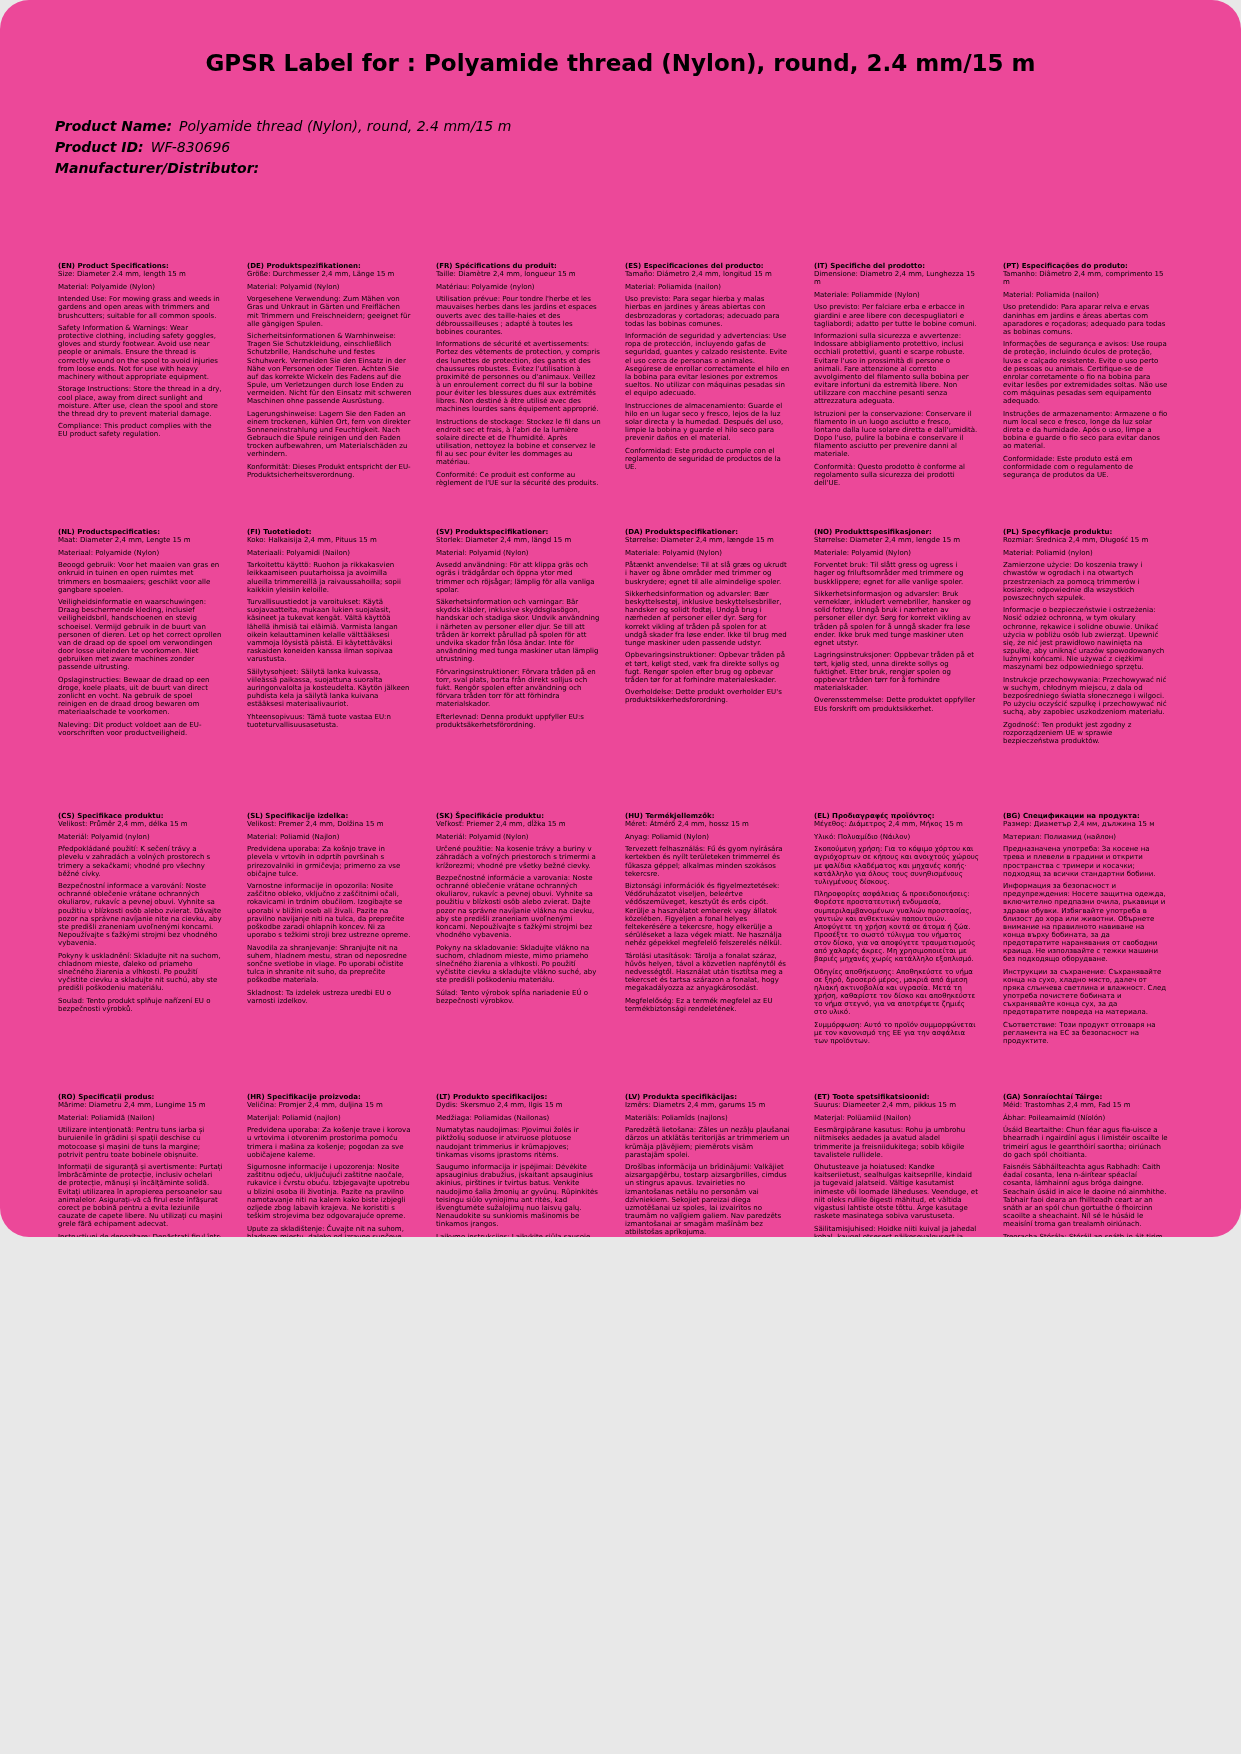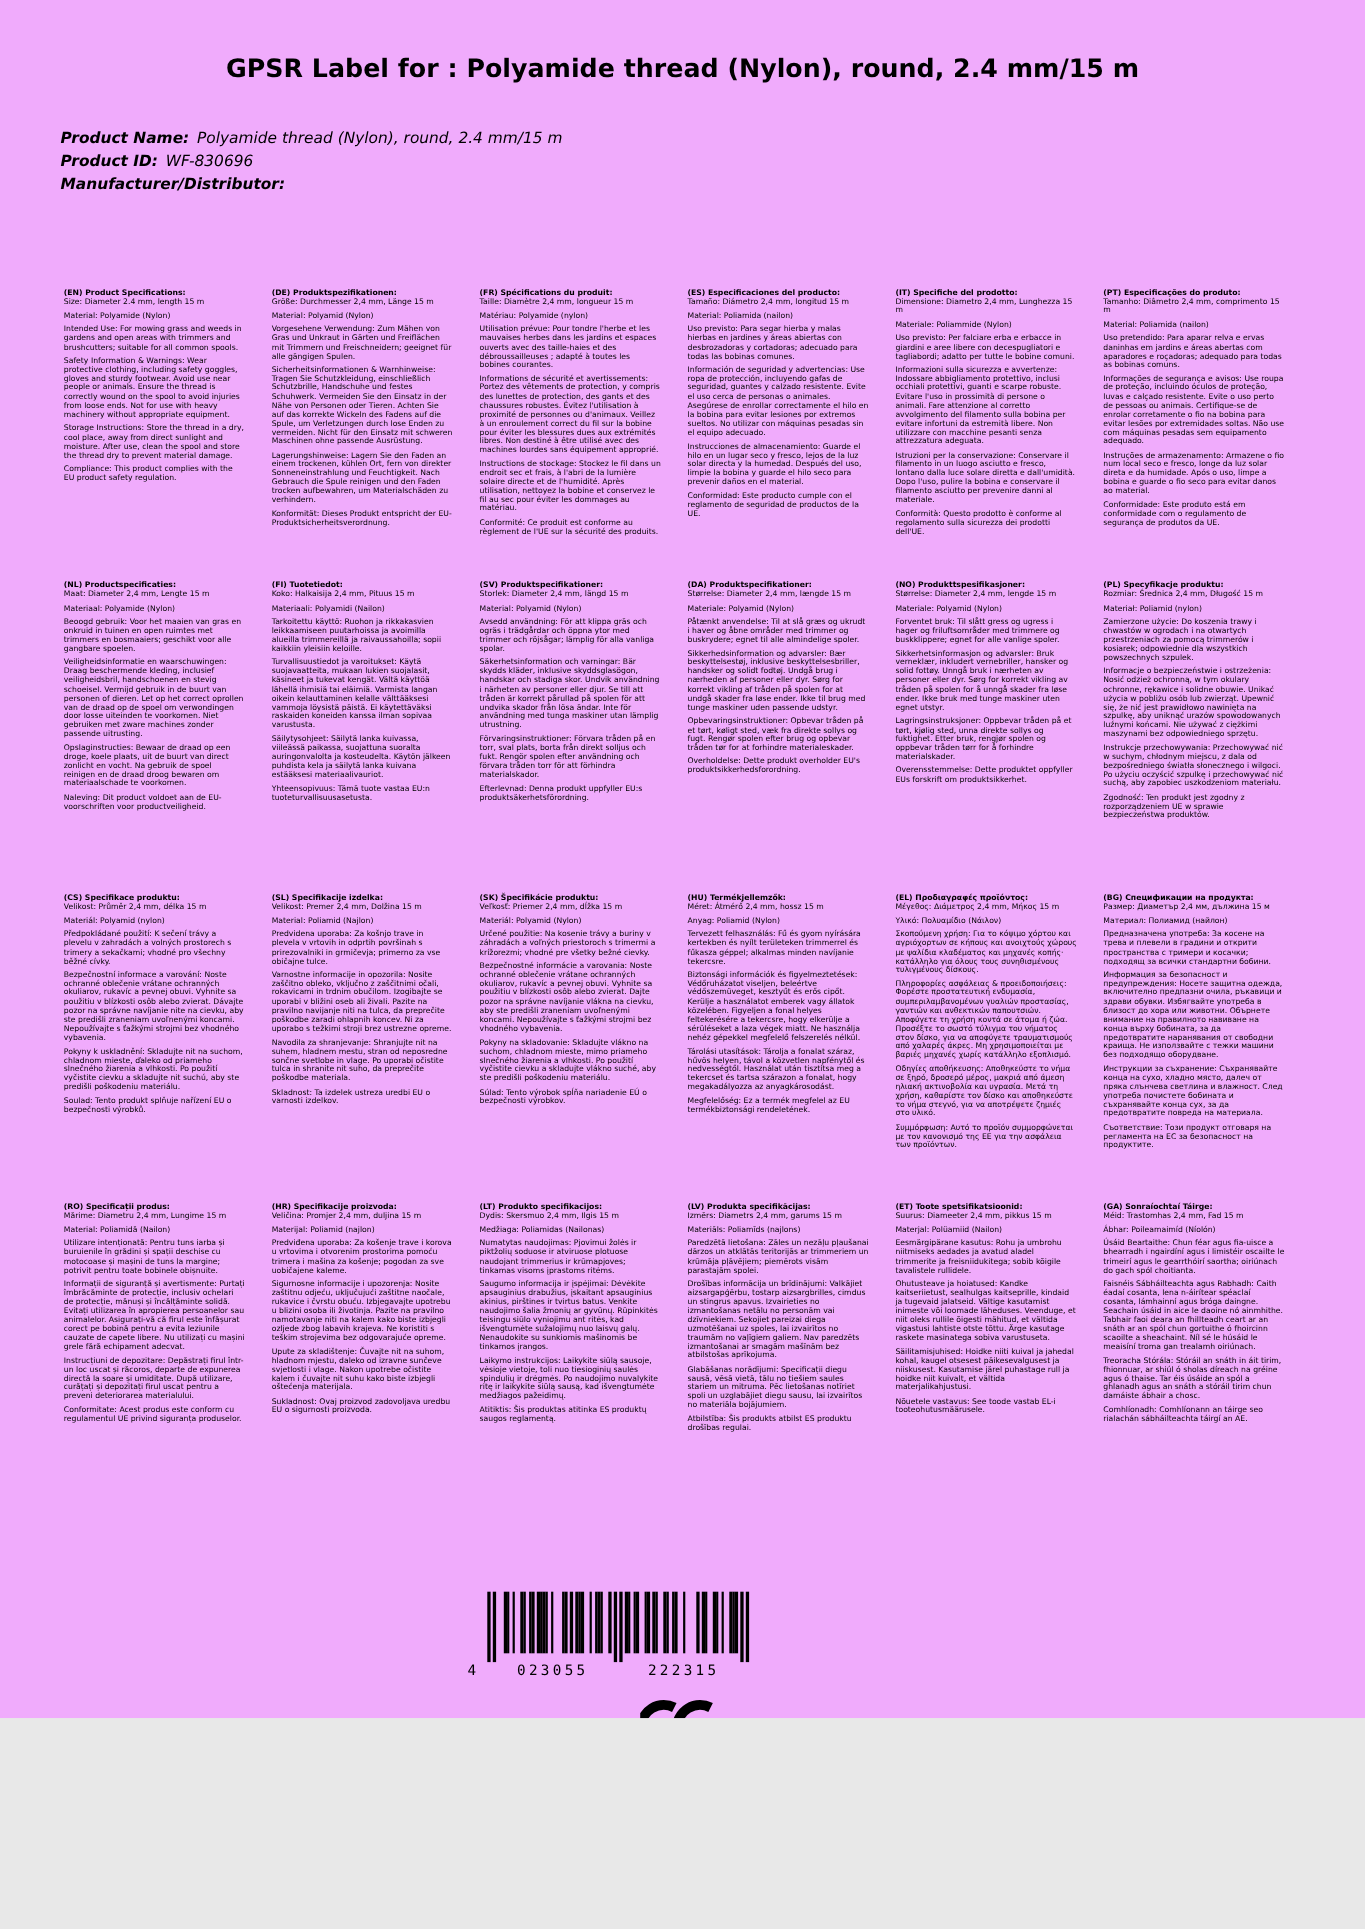--- a/index.html
+++ b/index.html
@@ -1,17 +1,17 @@
 <!DOCTYPE html>
 <html><head>
 <meta charset="utf-8">
 <style>
   html,body{margin:0;padding:0;background:#e8e8e8;}
-  .page{position:relative;width:1241px;height:1562px;background:#f0abfc;margin:0 auto;
-        font-family:"DejaVu Sans","Liberation Sans",sans-serif;color:#000;overflow:hidden;}
+  .page{position:relative;width:1241px;height:1237px;background:#ec4899;margin:0 auto;
+        font-family:"DejaVu Sans","Liberation Sans",sans-serif;color:#000;overflow:hidden;border-radius:29px;}
   .doc-title{position:absolute;top:50px;left:0;width:100%;text-align:center;
              font-size:23px;font-weight:bold;}
   .info-block{position:absolute;left:55px;top:116px;font-size:14px;line-height:21px;}
   .info-row{white-space:nowrap;font-style:italic;}
   .info-label{font-weight:bold;margin-right:7px;}
   .info-value{font-weight:normal;}
   .lang-row{position:absolute;left:58px;display:grid;
             grid-template-columns:repeat(6,165px);column-gap:32px;align-items:start;gap:24px;}
   #lang-row-0{top:262px;}
   #lang-row-1{top:528px;}
@@ -235,21 +235,21 @@
           <div class="para">Pokyny na skladovanie: Skladujte vlákno na suchom, chladnom mieste, mimo priameho slnečného žiarenia a vlhkosti. Po použití vyčistite cievku a skladujte vlákno suché, aby ste predišli poškodeniu materiálu.</div>
           <div class="para">Súlad: Tento výrobok spĺňa nariadenie EÚ o bezpečnosti výrobkov.</div>
         </div>
   </div>
 
   <div class="lang-block">
     <div class="block-title">(HU) Termékjellemzők:</div>
     <div class="block-paras">
           <div class="para">Méret: Átmérő 2,4 mm, hossz 15 m</div>
           <div class="para">Anyag: Poliamid (Nylon)</div>
-          <div class="para">Tervezett felhasználás: Fű és gyom nyírására kertekben és nyílt területeken trimmerrel és fűkasza géppel; alkalmas minden navíjanie tekercsre.</div>
+          <div class="para">Tervezett felhasználás: Fű és gyom nyírására kertekben és nyílt területeken trimmerrel és fűkasza géppel; alkalmas minden szokásos tekercsre.</div>
           <div class="para">Biztonsági információk és figyelmeztetések: Védőruházatot viseljen, beleértve védőszemüveget, kesztyűt és erős cipőt. Kerülje a használatot emberek vagy állatok közelében. Figyeljen a fonal helyes feltekerésére a tekercsre, hogy elkerülje a sérüléseket a laza végek miatt. Ne használja nehéz gépekkel megfelelő felszerelés nélkül.</div>
           <div class="para">Tárolási utasítások: Tárolja a fonalat száraz, hűvös helyen, távol a közvetlen napfénytől és nedvességtől. Használat után tisztítsa meg a tekercset és tartsa szárazon a fonalat, hogy megakadályozza az anyagkárosodást.</div>
           <div class="para">Megfelelőség: Ez a termék megfelel az EU termékbiztonsági rendeletének.</div>
         </div>
   </div>
 
   <div class="lang-block">
     <div class="block-title">(EL) Προδιαγραφές προϊόντος:</div>
     <div class="block-paras">
           <div class="para">Μέγεθος: Διάμετρος 2,4 mm, Μήκος 15 m</div>

